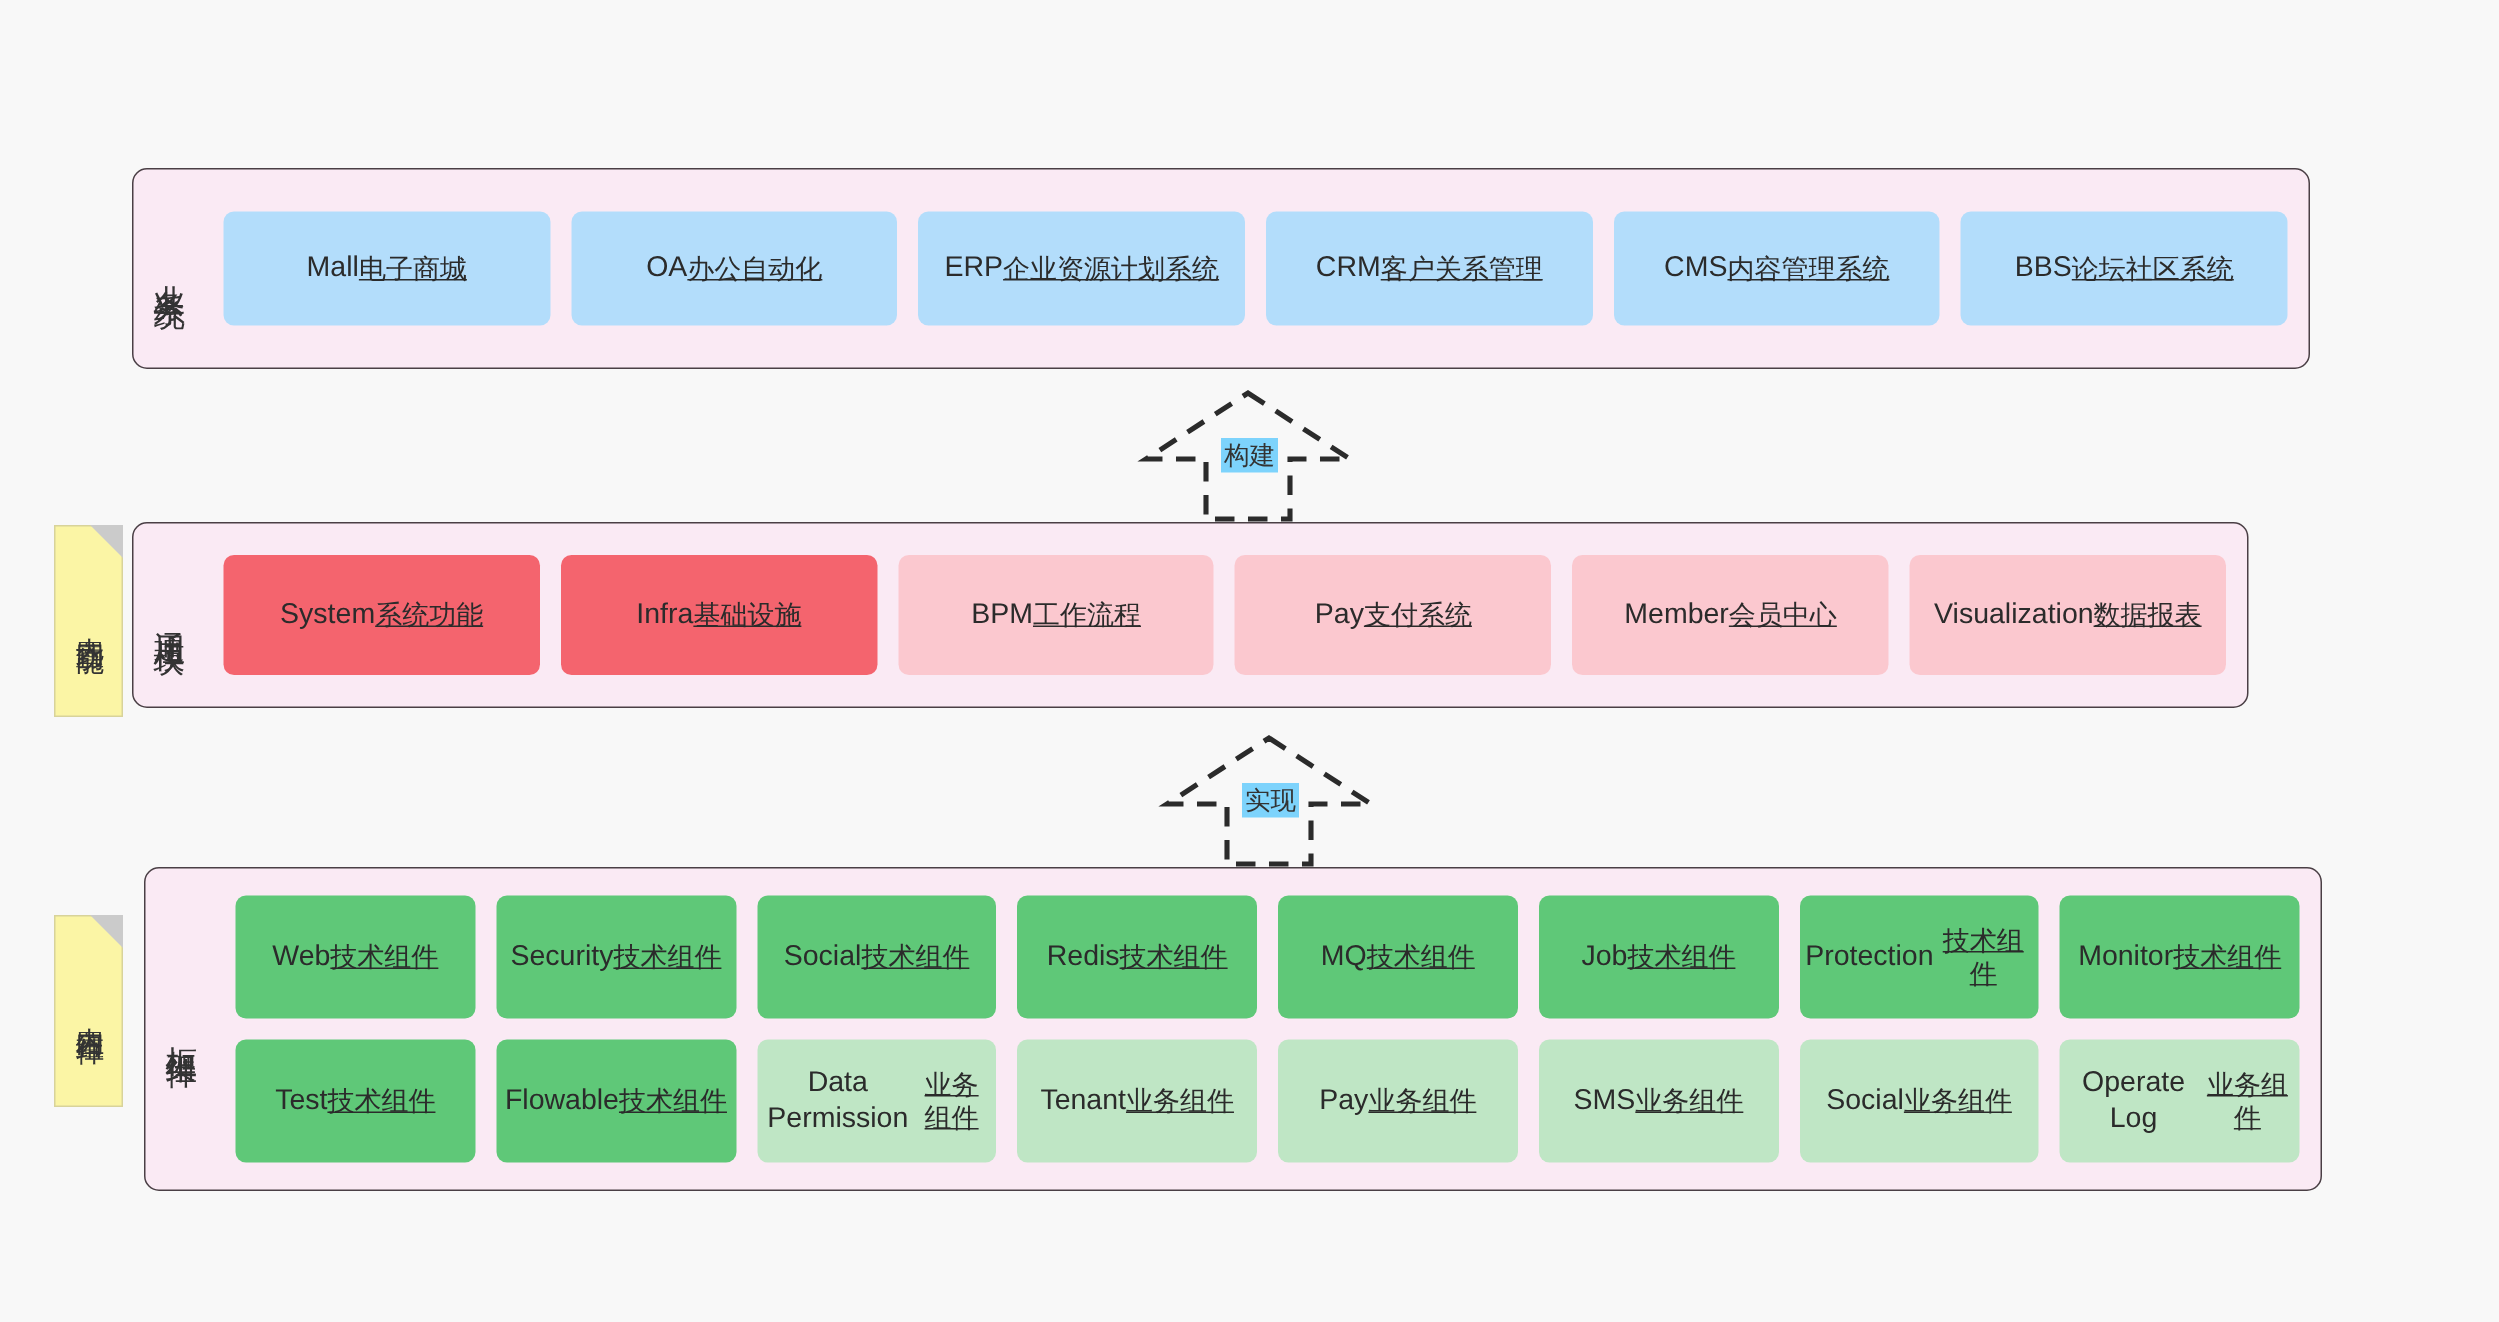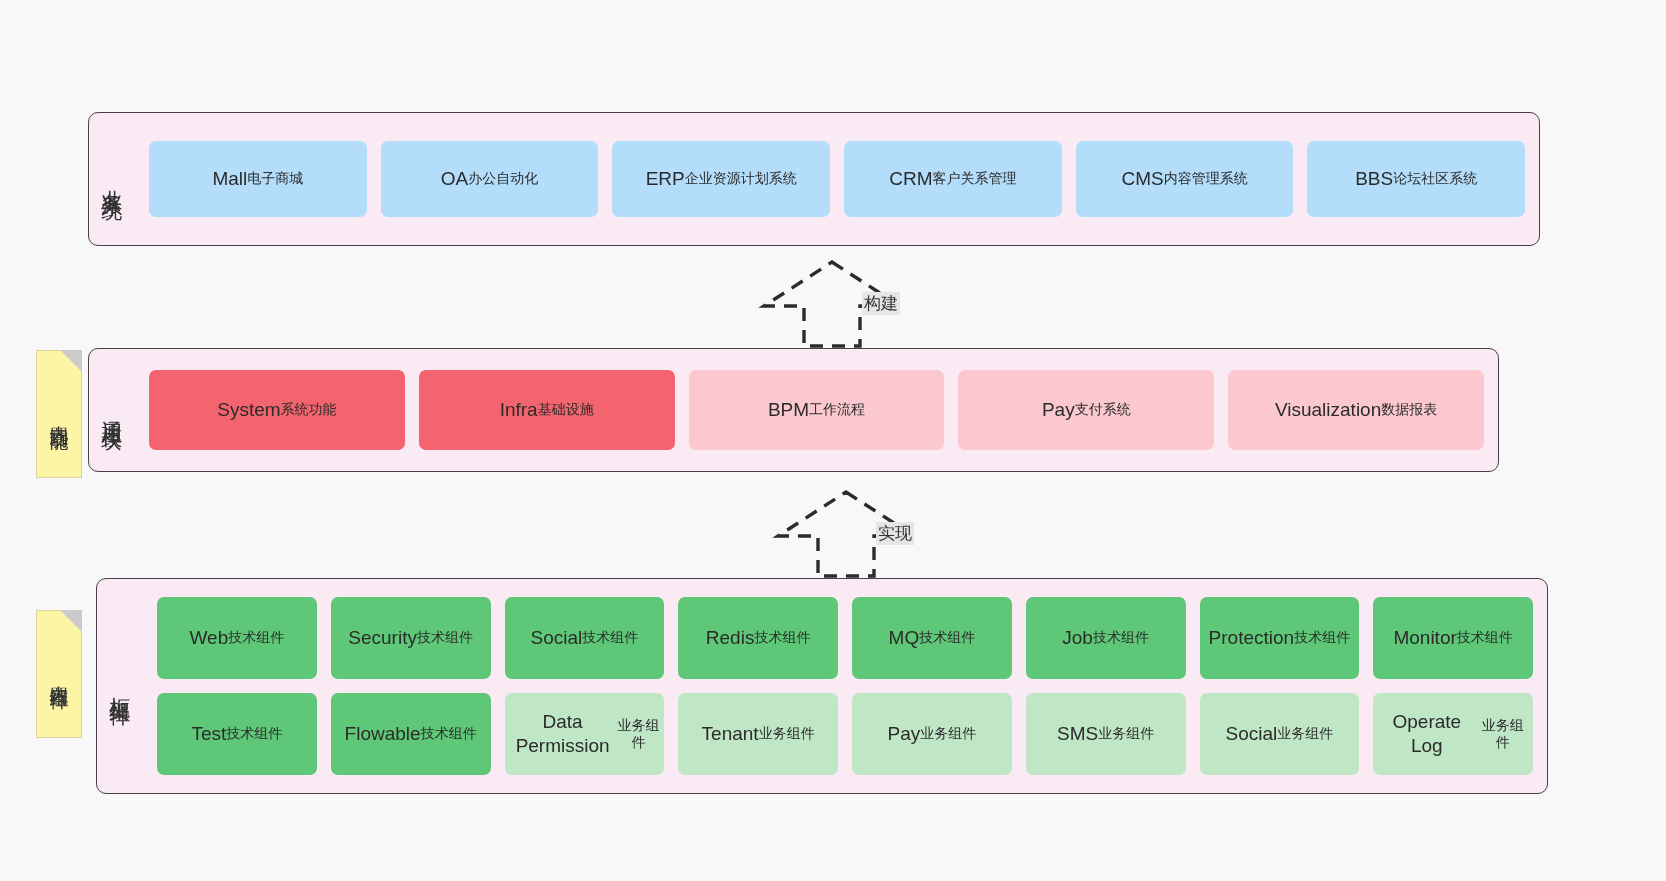--- a/index.html
+++ b/index.html
@@ -57,21 +57,21 @@
     flex-direction: row;
     align-items: center;
     justify-content: center;
     text-align: center;
     color: #2b2b2b;
     line-height: 1.24;
     padding: 6px 4px;
     user-select: none;
   }
   .card .en { font-size: 19px; }
-  .card .cn { font-size: 14px; }
+  .card .cn { font-size: 18px; text-decoration: underline; }
 
   .c-blue   { background: #b3ddfb; }
   .c-red    { background: #f4646e; }
   .c-pink   { background: #fbc8cf; }
   .c-green  { background: #5fc878; }
   .c-lgreen { background: #bfe6c5; }
 
   
   #layer-business { left: 88px;  top: 112px; width: 1452px; height: 134px; }
   #layer-business .card { height: 76px; }
@@ -109,25 +109,24 @@
   #note-fn { left: 36px; top: 350px; height: 128px; }
   #note-cp { left: 36px; top: 610px; height: 128px; }
 
   
   .arrow { position: absolute; }
   .arrow svg { display: block; overflow: visible; }
   .arrow-label {
     position: absolute;
     font-size: 17px;
     color: #333;
-    background: #e5e5e5;
+    background: #7dd3fc;
     padding: 0 2px;
     white-space: nowrap;
     user-select: none;
-    margin-left: 48px;
   }
   #arrow-build { left: 752px; top: 258px; width: 160px; height: 90px; }
   #arrow-build .arrow-label { left: 62px; top: 34px; }
   #arrow-impl  { left: 766px; top: 488px; width: 160px; height: 90px; }
   #arrow-impl  .arrow-label { left: 62px; top: 34px; }
 </style>
 </head>
 <body>
 
 <div id="stage">
@@ -188,20 +187,24 @@
         </div>
         <div class="card c-pink">
           <span class="en">BPM</span>
           <span class="cn">工作流程</span>
         </div>
         <div class="card c-pink">
           <span class="en">Pay</span>
           <span class="cn">支付系统</span>
         </div>
         <div class="card c-pink">
+          <span class="en">Member</span>
+          <span class="cn">会员中心</span>
+        </div>
+        <div class="card c-pink">
           <span class="en">Visualization</span>
           <span class="cn">数据报表</span>
         </div>
       </div>
     </div>
   </div>
 
   <div class="arrow" id="arrow-impl">
     <svg width="160" height="90" viewBox="0 0 160 90">
       <path d="M80 4 L148 48 L108 48 L108 88 L52 88 L52 48 L12 48 Z" fill="none" stroke="#2b2b2b" stroke-width="3.4" stroke-dasharray="13 9" stroke-linejoin="miter"></path>

